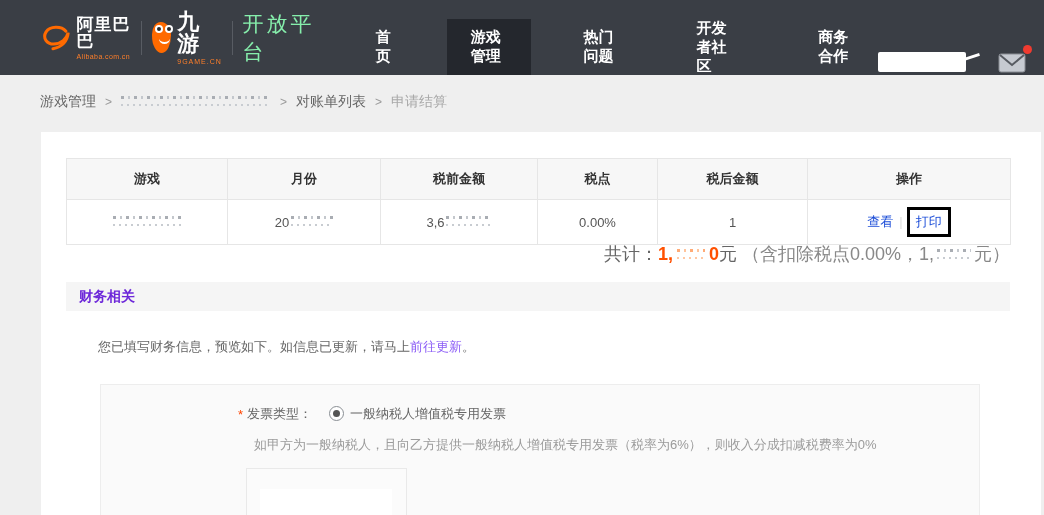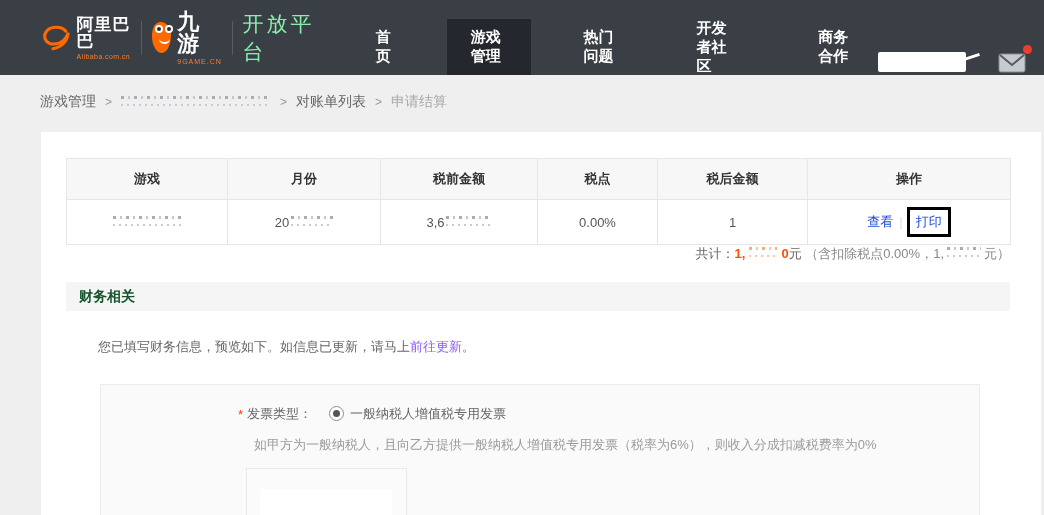--- a/index.html
+++ b/index.html
@@ -53,26 +53,26 @@
   
   .settle-table{position:absolute;left:25px;top:26px;width:944px;border-collapse:collapse;table-layout:fixed;font-size:13px;}
   .settle-table th,.settle-table td{border:1px solid #e6e6e6;text-align:center;}
   .settle-table th{background:#f7f7f7;color:#333;font-weight:bold;height:38px;}
   .settle-table td{height:42px;color:#555;background:#fff;}
   .settle-table a{color:#1d4ed8;text-decoration:none;cursor:pointer;}
   .act-sep{color:#dcdcdc;margin:0 2px 0 6px;}
   .print-box{display:inline-block;border:3px solid #000000;padding:3px 6px;margin-left:2px;}
 
   
-  .summary{position:absolute;left:25px;top:112px;width:944px;height:20px;line-height:20px;text-align:right;font-size:13px;color:#666;white-space:nowrap;}
+  .summary{position:absolute;left:25px;top:112px;width:944px;height:20px;line-height:20px;text-align:right;font-size:18px;color:#666;white-space:nowrap;}
   .summary .total{color:#ff5000;font-weight:bold;}
   .summary .note{color:#888;}
 
   
-  .section-bar{position:absolute;left:25px;top:150px;width:931px;height:29px;line-height:29px;background:#f5f5f5;color:#14532d;font-size:14px;font-weight:bold;padding-left:13px;}
+  .section-bar{position:absolute;left:25px;top:150px;width:931px;height:29px;line-height:29px;background:#f5f5f5;color:#6d28d9;font-size:14px;font-weight:bold;padding-left:13px;}
   .notice{position:absolute;left:57px;top:205px;height:20px;line-height:20px;font-size:13px;color:#666;white-space:nowrap;}
   .notice a{color:#8b5cf6;text-decoration:none;cursor:pointer;}
 
   
   .form-panel{position:absolute;left:59px;top:252px;width:878px;height:200px;background:#fafafa;border:1px solid #ededed;}
   .form-line1{position:absolute;left:0;top:20px;width:100%;height:18px;font-size:13px;color:#666;}
   .req{position:absolute;left:137px;top:2px;color:#ff4400;}
   .inv-label{position:absolute;left:146px;top:0;}
   .radio{position:absolute;left:228px;top:1px;width:13px;height:13px;border:1px solid #8a8f94;border-radius:50%;background:#fff;cursor:pointer;}
   .radio:before{content:"";position:absolute;left:3px;top:3px;width:7px;height:7px;border-radius:50%;background:#555;}

